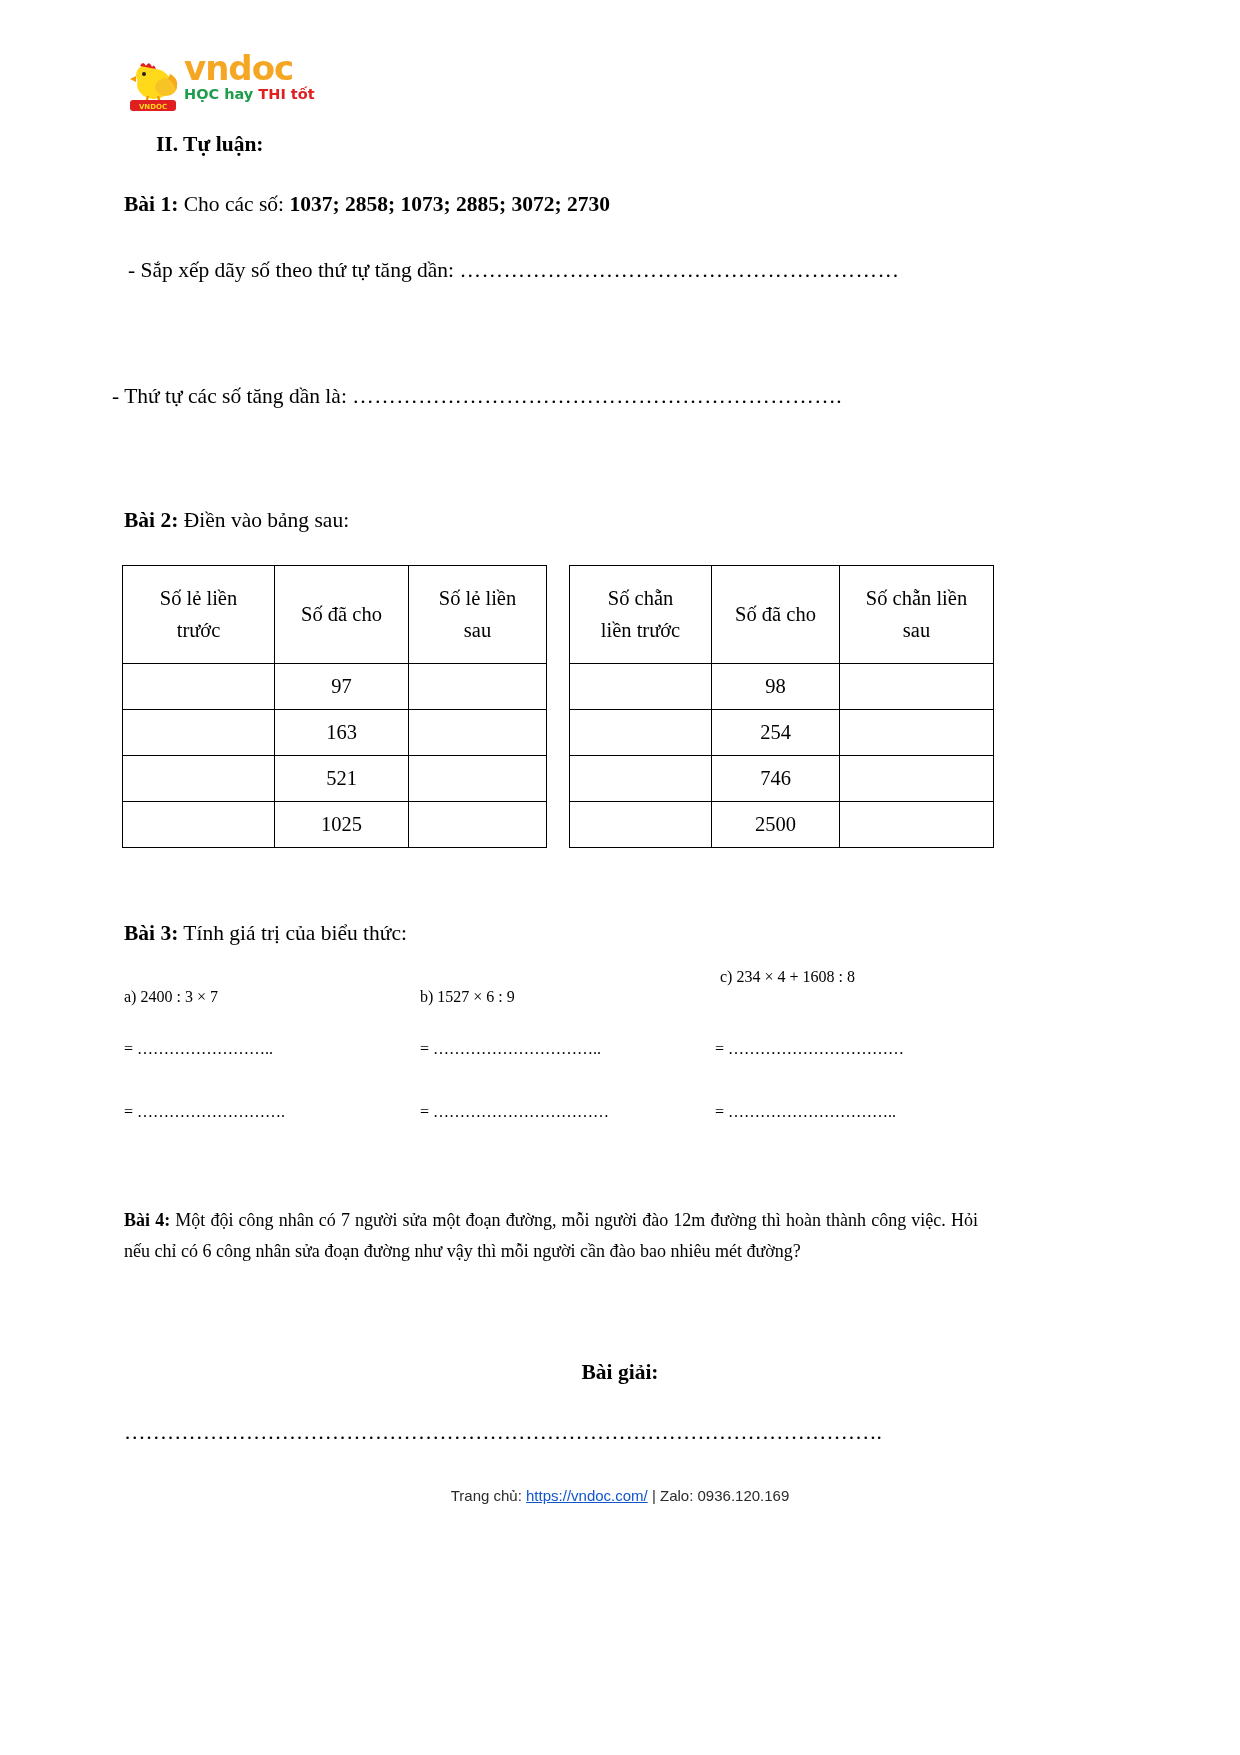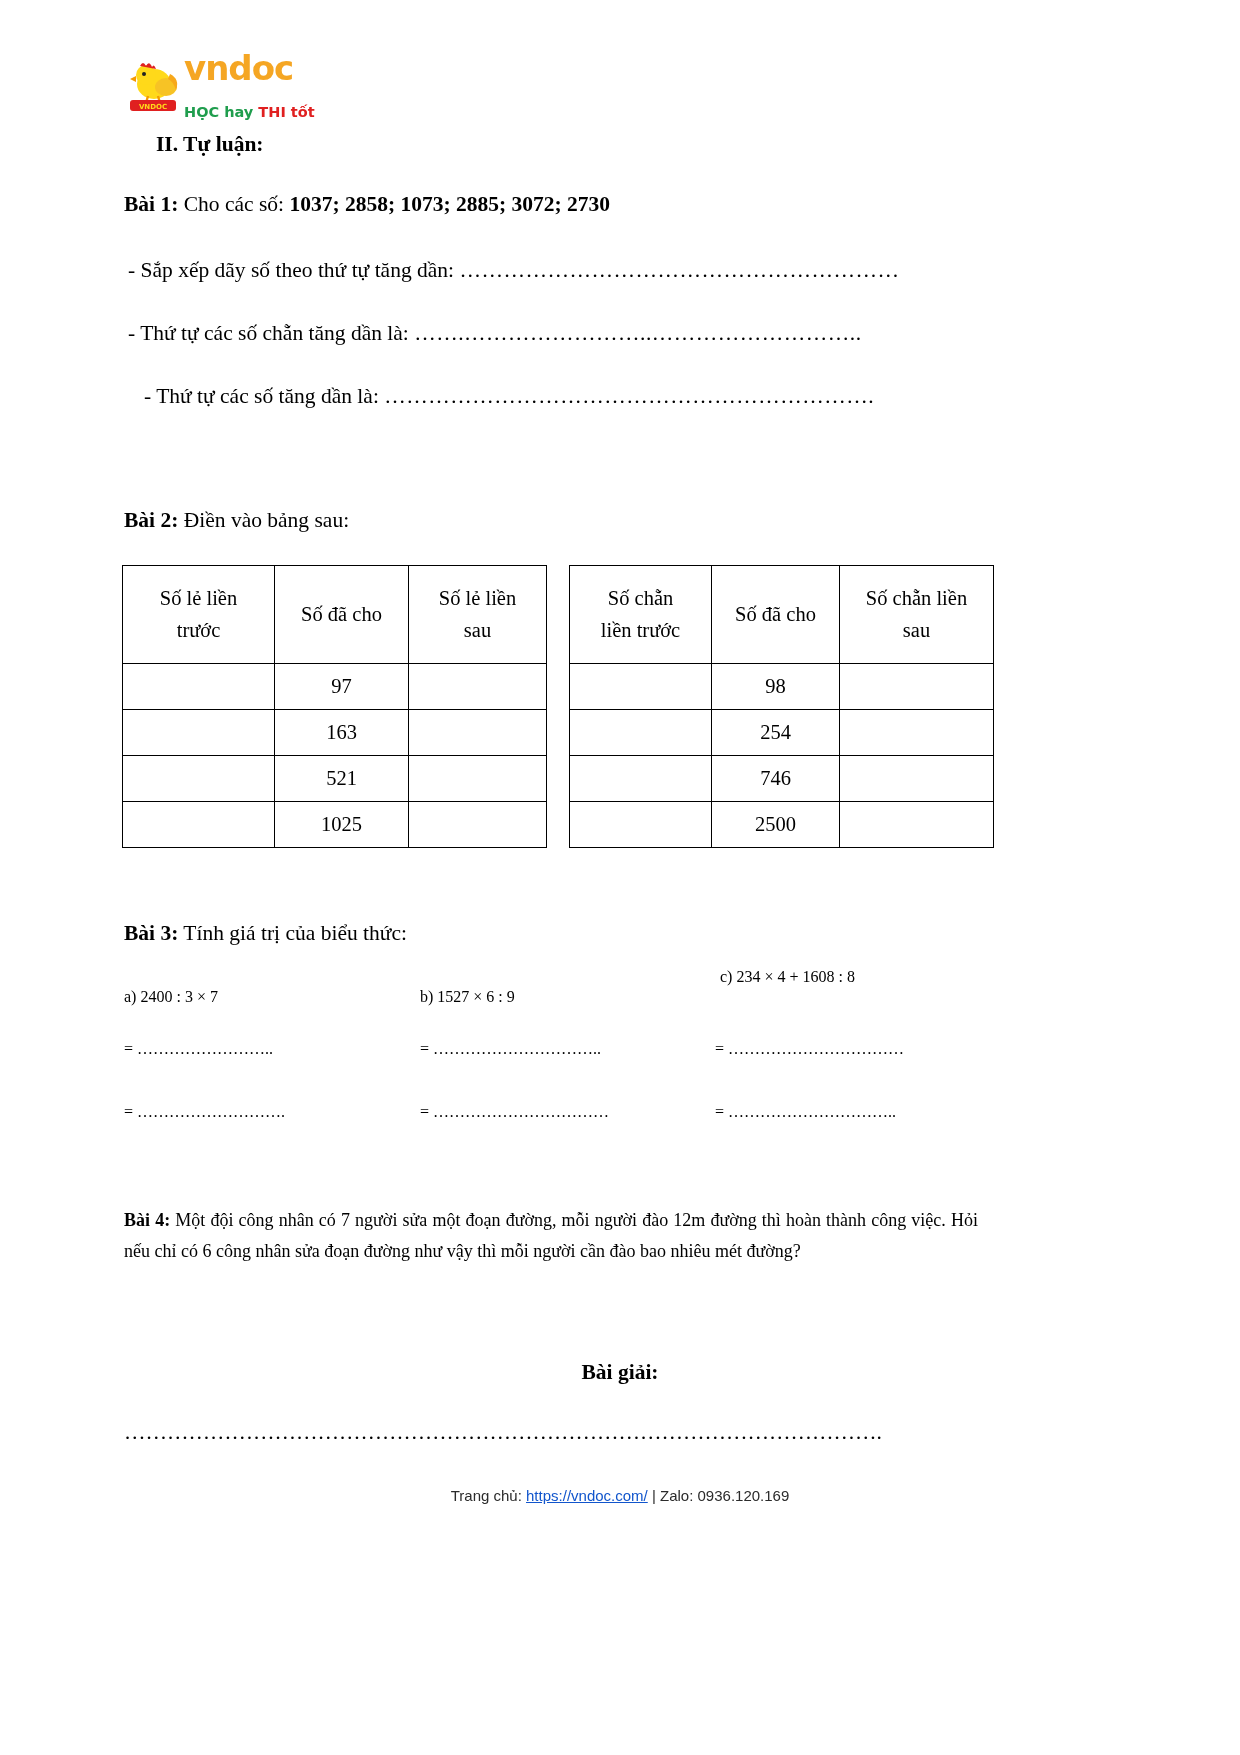--- a/index.html
+++ b/index.html
@@ -50,21 +50,21 @@
     font-size: 34px;
     letter-spacing: -1px;
     color: #f5a623;
     line-height: 36px;
   }
   .logo-sub {
     font-family: "DejaVu Sans", sans-serif;
     font-weight: bold;
     font-size: 14.5px;
     line-height: 16px;
-    margin-top: 18px;
+    margin-top: 0;
     white-space: nowrap;
   }
   .sub-hoc { color: #1f9d4d; }
   .sub-hay { color: #1f9d4d; }
   .sub-thi { color: #e02020; }
   .sub-tot { color: #e02020; }
   .b { font-weight: bold; }
   .dots {
     letter-spacing: 0.5px;
   }
@@ -78,21 +78,21 @@
     margin-left: 32px;
   }
   .bai1-title {
     position: absolute;
     left: 124px;
     top: 192px;
     font-size: 21.5px;
   }
   .bai1-l1 { position: absolute; left: 128px; top: 258px; font-size: 21.5px; }
   .bai1-l2 { position: absolute; left: 128px; top: 321px; font-size: 21.5px; }
-  .bai1-l3 { position: absolute; left: 144px; top: 384px; font-size: 21.5px; text-align: center; }
+  .bai1-l3 { position: absolute; left: 112px; top: 384px; font-size: 21.5px; text-align: center; }
 
   .bai2-title {
     position: absolute;
     left: 124px;
     top: 508px;
     font-size: 21.5px;
   }
 
   
   .tables {
@@ -219,23 +219,20 @@
 
   <div class="heading-ii">II. Tự luận:</div>
 
   <div class="bai1-title">
     <span class="b">Bài 1:</span><span> Cho các số: </span><span class="b">1037; 2858; 1073; 2885; 3072; 2730</span>
   </div>
 
   <div class="bai1-l1">
     <span>- Sắp xếp dãy số theo thứ tự tăng dần: </span><span class="dots">……………………………………………………</span>
   </div>
-  <div class="bai1-l2">
-    <span>- Thứ tự các số chẵn tăng dần là: </span><span class="dots">…….……………………..………………………..</span>
-  </div>
   <div class="bai1-l3">
     <span>- Thứ tự các số tăng dần là: </span><span class="dots">………………………………………………………….</span>
   </div>
 
   <div class="bai2-title">
     <span class="b">Bài 2:</span><span> Điền vào bảng sau:</span>
   </div>
 
   <div class="tables">
 

